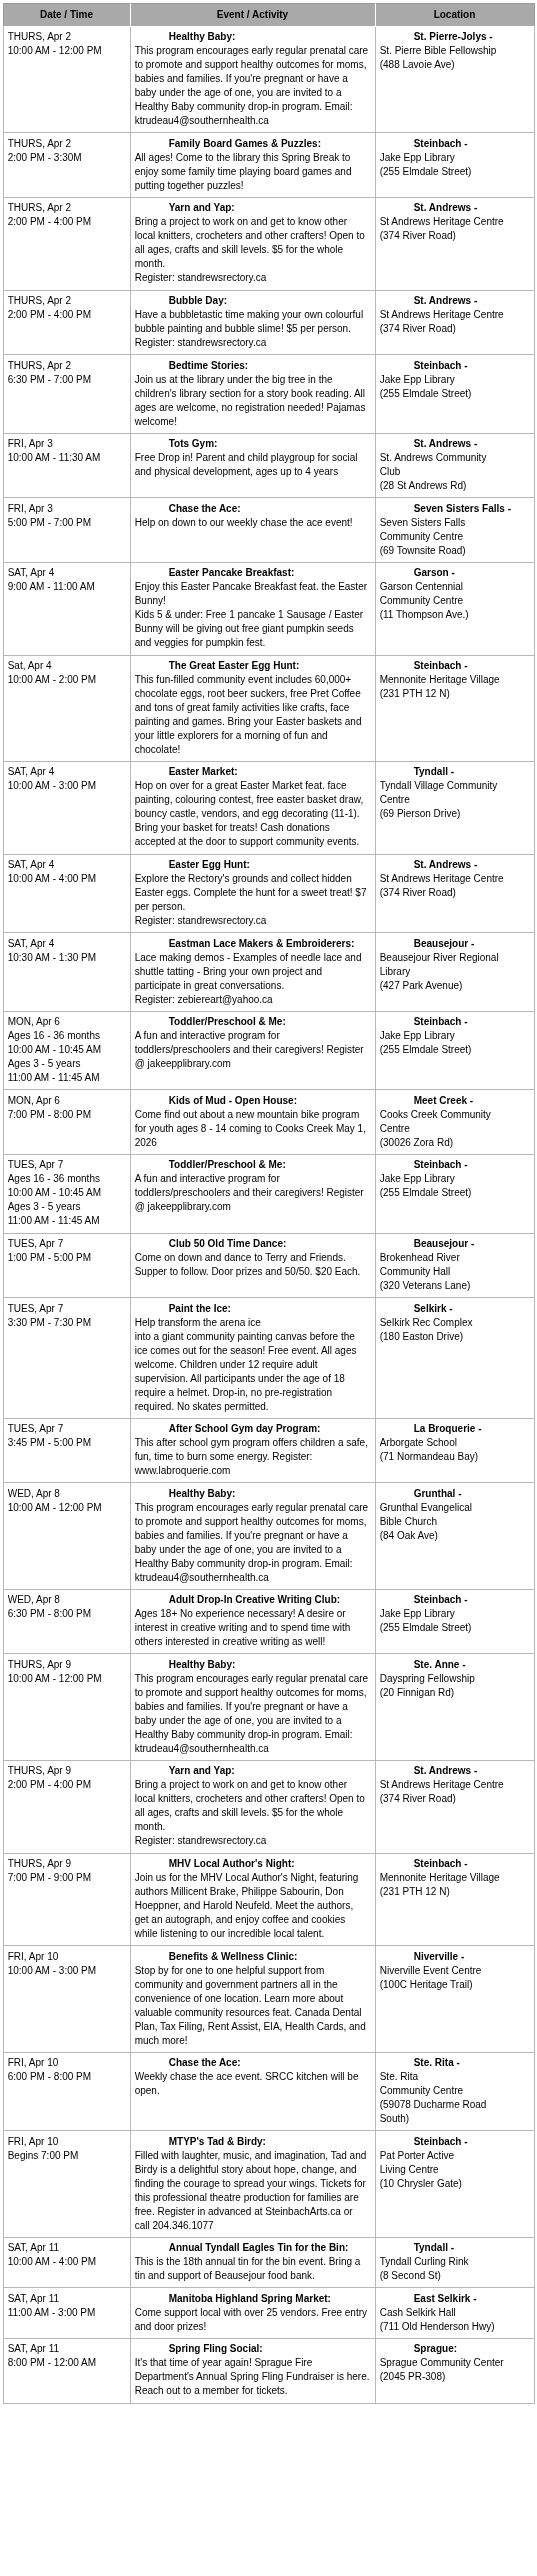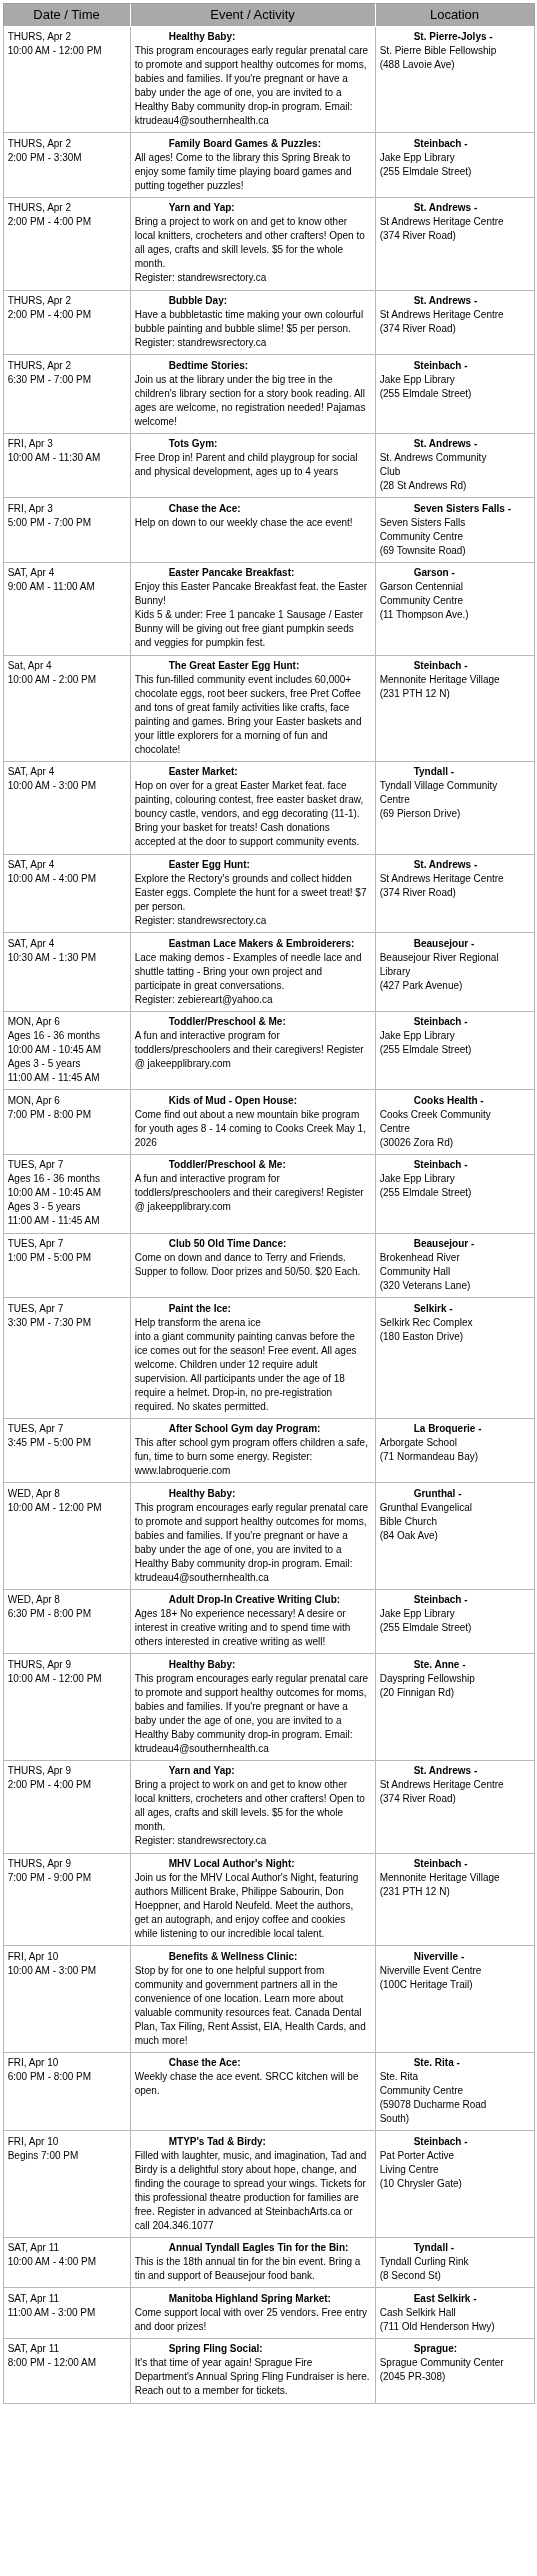--- a/index.html
+++ b/index.html
@@ -15,22 +15,22 @@
     table-layout: fixed;
     width: 532px;
     font-size: 10px;
     line-height: 14px;
   }
   col.c1 { width: 128px; }
   col.c2 { width: 245px; }
   col.c3 { width: 159px; }
   th {
     background: var(--header-bg, #a9a9a9);
-    font-size: 13px;
-    font-weight: normal;
+    font-size: 10px;
+    font-weight: bold;
     text-align: center;
     color: #000;
     padding: 4.2px 1.7px;
     border-right: 1.7px solid #ffffff;
     border-bottom: 1.7px solid #ffffff;
     border-top: 0.8px solid #9b9b9b;
   }
   th:first-child { border-left: 0.8px solid #9b9b9b; }
   th:last-child { border-right: 0.8px solid #9b9b9b; }
   td {
@@ -287,21 +287,21 @@
   <tr>
     <td>
       <span class="date-text">MON, Apr 6
 7:00 PM - 8:00 PM</span>
     </td>
     <td>
       <div class="ev-title">Kids of Mud - Open House:</div>
       <div class="ev-desc">Come find out about a new mountain bike program for youth ages 8 - 14 coming to Cooks Creek May 1, 2026</div>
     </td>
     <td>
-      <div class="loc-city">Cooks Health -</div>
+      <div class="loc-city">Meet Creek -</div>
       <div class="loc-venue">Cooks Creek Community
 Centre</div>
       <div class="loc-addr">(30026 Zora Rd)</div>
     </td>
   </tr>
 
   <tr>
     <td>
       <span class="date-text">TUES, Apr 7
 Ages 16 - 36 months

